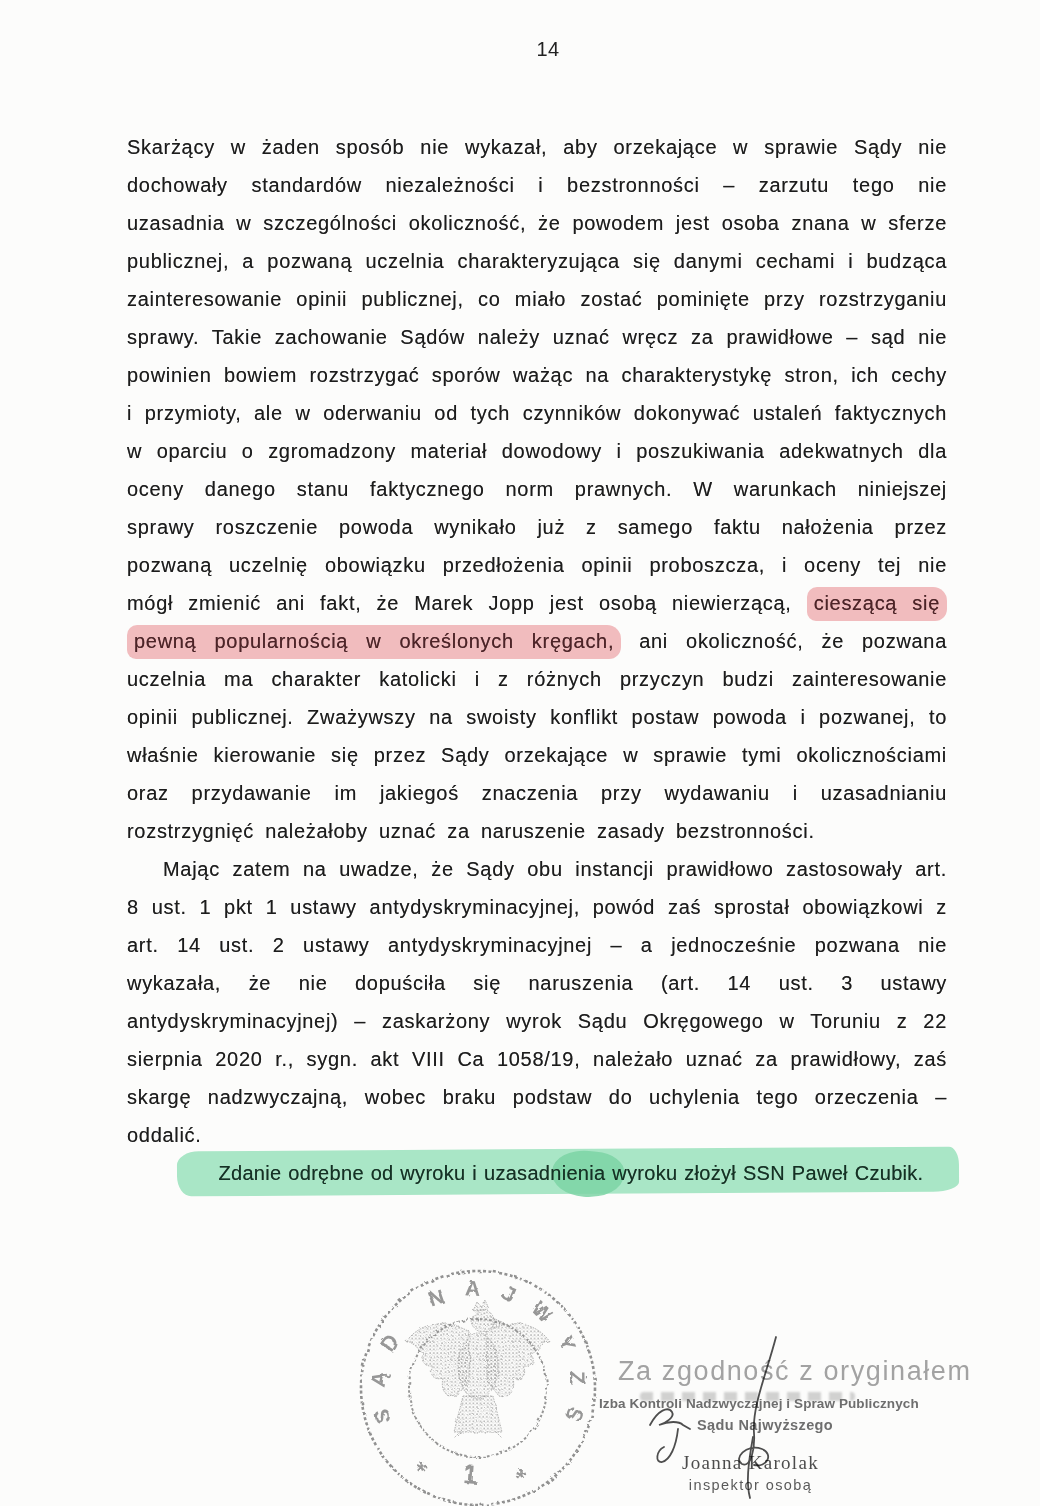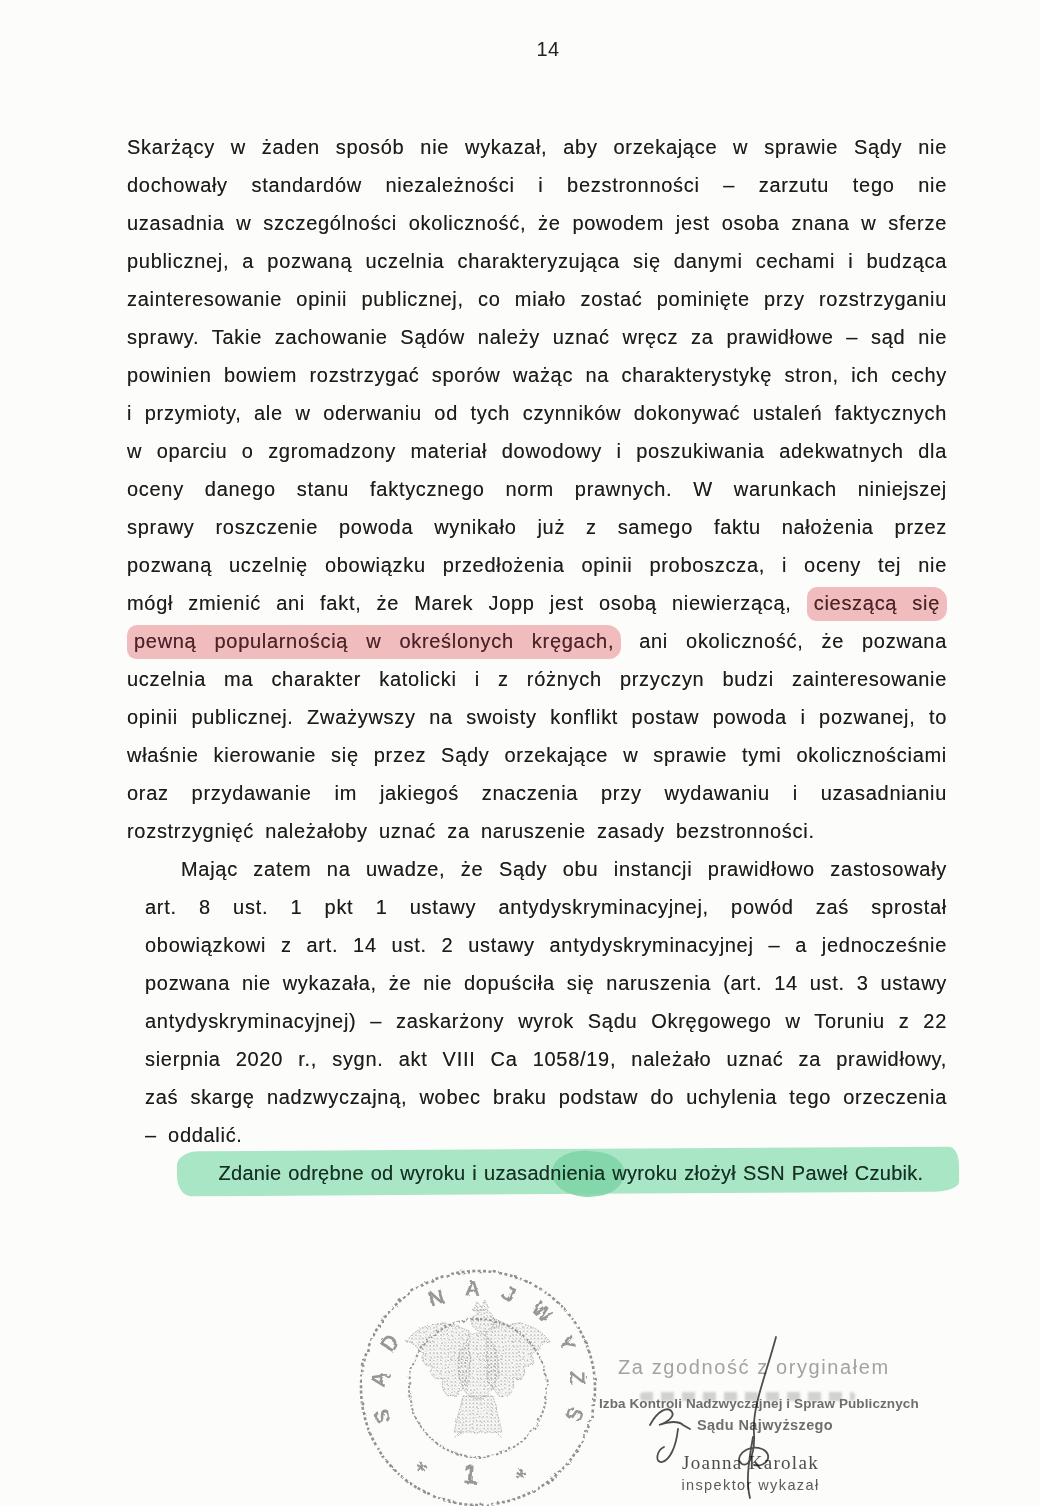--- a/index.html
+++ b/index.html
@@ -14,21 +14,21 @@
     font-size:20px;letter-spacing:.5px;color:#222;
     transform:translateX(28px);
   }
   .doc{
     position:absolute;left:127px;top:128px;width:820px;
     font-size:20px;line-height:38px;letter-spacing:.7px;word-spacing:5px;
     text-align:justify;
     text-shadow:0 0 .4px rgba(20,20,20,.55);
   }
   .doc p{margin:0;padding:0;}
-  .doc p.indent{text-indent:36px;margin-left:18px;}
+  .doc p.indent{text-indent:36px;}
   sup{font-size:13px;line-height:0;vertical-align:super;letter-spacing:.2px;}
   mark.hl-pink{
     background:#f1bcbe;color:#4e2327;
     padding:5px 7px 7px 7px;border-radius:10px 14px 12px 9px;
     box-decoration-break:clone;-webkit-box-decoration-break:clone;
   }
   
   .dissent{
     position:relative;margin-top:0;
     text-indent:68px;text-align:center;
@@ -50,21 +50,21 @@
   
   .seal-svg{position:absolute;left:350px;top:1262px;mix-blend-mode:multiply;opacity:.88;}
   .sig-svg{position:absolute;left:600px;top:1325px;mix-blend-mode:multiply;}
   .seal-ring-text{font-family:"Liberation Sans",sans-serif;font-size:21px;font-weight:600;
     fill:#8b8b8b;letter-spacing:20px;}
   .seal-bottom-text{font-family:"Liberation Sans",sans-serif;font-size:26px;font-weight:600;
     fill:#8b8b8b;letter-spacing:15px;}
   
   .cert-stamp-text{
     position:absolute;left:618px;top:1356px;
-    font-size:20px;letter-spacing:1.6px;color:#a2a2a2;
+    font-size:27px;letter-spacing:1.6px;color:#a2a2a2;
     filter:blur(.45px);white-space:nowrap;
   }
   .ghost-line{
     position:absolute;left:640px;top:1392px;width:215px;height:9px;
     background:repeating-linear-gradient(90deg,rgba(140,140,140,.38) 0 13px,rgba(140,140,140,0) 13px 21px);
     filter:blur(1.3px);border-radius:4px;
   }
   .chamber1{
     position:absolute;left:599px;top:1396px;width:300px;
     font-size:13.5px;font-weight:bold;color:#6e6e6e;letter-spacing:.1px;
@@ -129,21 +129,21 @@
       <path d="M112,168 l-8,8 M144,168 l8,8" fill="none"></path>
     </g>
   </g>
 </svg>
 
 <div class="cert-stamp-text">Za zgodność z oryginałem</div>
 <div class="ghost-line"></div>
 <div class="chamber1">Izba Kontroli Nadzwyczajnej i Spraw Publicznych</div>
 <div class="chamber2">Sądu Najwyższego</div>
 <div class="signer-name">Joanna Karolak</div>
-<div class="signer-title">inspektor wykazał</div>
+<div class="signer-title">inspektor osobą</div>
 
 <svg class="sig-svg" width="320" height="181" viewBox="0 0 320 181" aria-hidden="true">
   <g fill="none" stroke="#4f4f4f" stroke-width="1.8" stroke-linecap="round">
     <path d="M50,100 c8,-15 18,-19 22,-13 c3,5 -6,11 -13,13 c10,-4 20,-4 24,0 l7,4"></path>
     <path d="M78,104 c-2,18 -8,31 -16,33 c-7,1 -6,-11 2,-15"></path>
     <path d="M176,12 C166,50 152,82 154,108 C155,124 151,143 142,139 C133,134 146,118 162,124 C174,129 167,143 154,140"></path>
     <path d="M153,112 C148,140 146,158 150,173"></path>
   </g>
 </svg>
 

